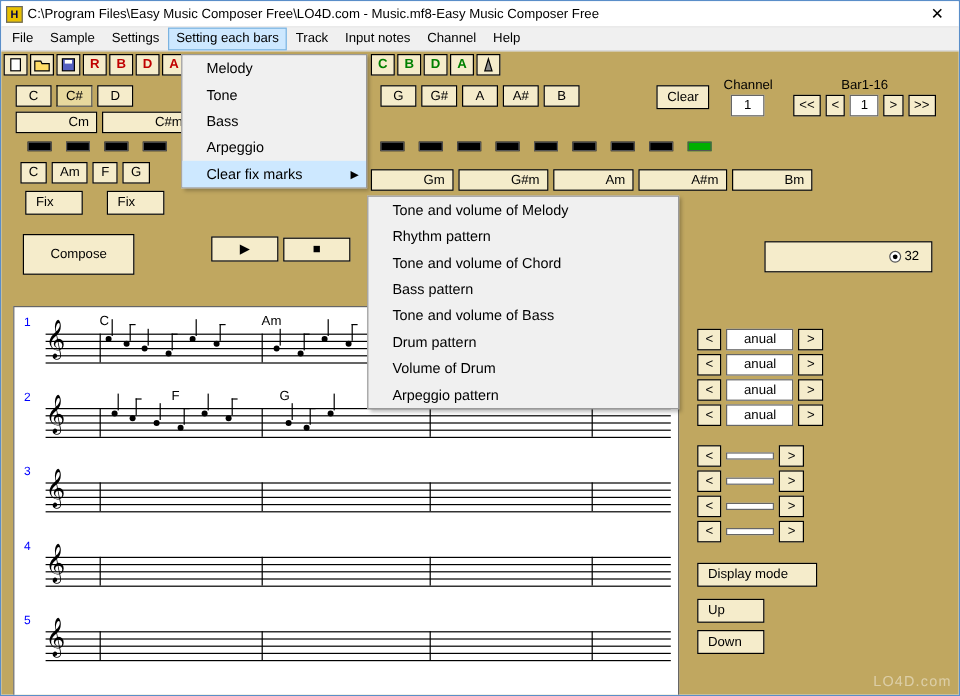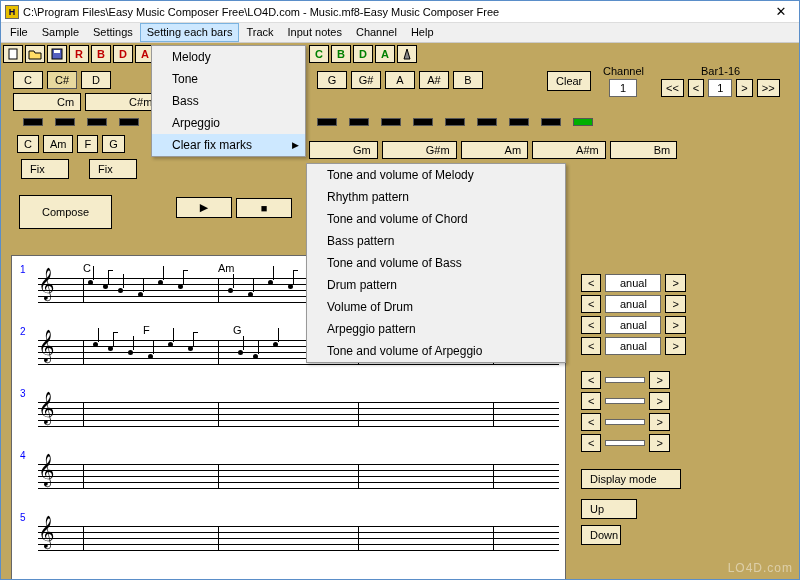--- a/index.html
+++ b/index.html
@@ -185,20 +185,24 @@
       <div style="width:12px"></div>
       <div class="btn" style="width:48px;">Fix</div>
     </div>
 
     <div class="btn" style="position:absolute; left:18px; top:130px; padding:10px 22px;">Compose</div>
     <div class="row" style="left:175px; top:132px;">
       <div class="btn" style="width:56px; text-align:center;">▶</div>
       <div class="btn" style="width:56px; text-align:center;">■</div>
     </div>
 
+    <div style="position:absolute; left:636px; top:136px; background:#f5eccb; border:1px solid #000; width:140px; height:26px; display:flex; align-items:center; justify-content:flex-end; padding:0 10px;">
+      <span class="radio checked"></span>
+      <span>32</span>
+    </div>
 
     <div class="score" id="score">
         <div class="staff">
           <div class="num">1</div>
           <div class="clef">𝄞</div>
           <div class="lines">
             <div></div>
             <div></div>
             <div></div>
             <div></div>
@@ -341,38 +345,37 @@
           <div class="btn">&lt;</div>
           <div class="input" style="width:40px;"></div>
           <div class="btn">&gt;</div>
         </div>
 
       <div style="height:14px"></div>
       <div class="btn" style="width:100px;">Display mode</div>
       <div style="height:10px"></div>
       <div class="btn" style="width:56px;">Up</div>
       <div style="height:6px"></div>
-      <div class="btn" style="width:40px;">Down</div>
+      <div class="btn" style="width:56px;">Down</div>
     </div>
 
     <div class="dropdown" id="dd1" style="left:150px; top:-20px; width:155px;">
         <div class="dmi">Melody</div>
         <div class="dmi">Tone</div>
         <div class="dmi">Bass</div>
         <div class="dmi">Arpeggio</div>
         <div class="dmi hl">Clear fix marks<span class="arrow">▶</span></div>
       </div>
 
     <div class="dropdown" id="dd2" style="left:305px; top:98px; width:260px;">
         <div class="dmi">Tone and volume of Melody</div>
         <div class="dmi">Rhythm pattern</div>
         <div class="dmi">Tone and volume of Chord</div>
         <div class="dmi">Bass pattern</div>
         <div class="dmi">Tone and volume of Bass</div>
         <div class="dmi">Drum pattern</div>
         <div class="dmi">Volume of Drum</div>
         <div class="dmi">Arpeggio pattern</div>
-        <div class="dmi">Tone and volume of Arpeggio</div>
       </div>
 
     <div class="watermark">LO4D.com</div>
   </div>
 </div>
 
 </body></html>

